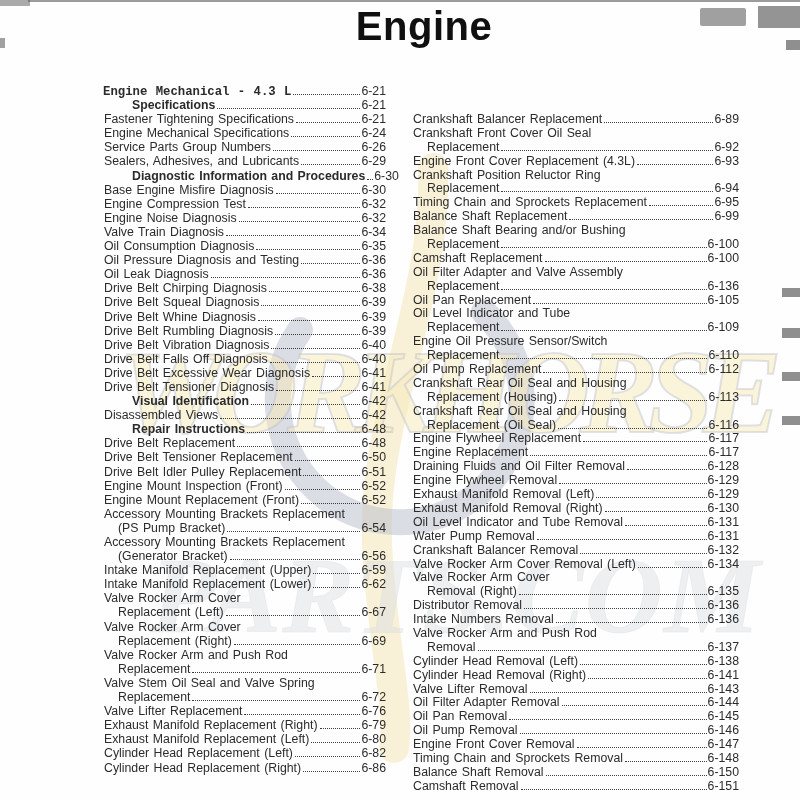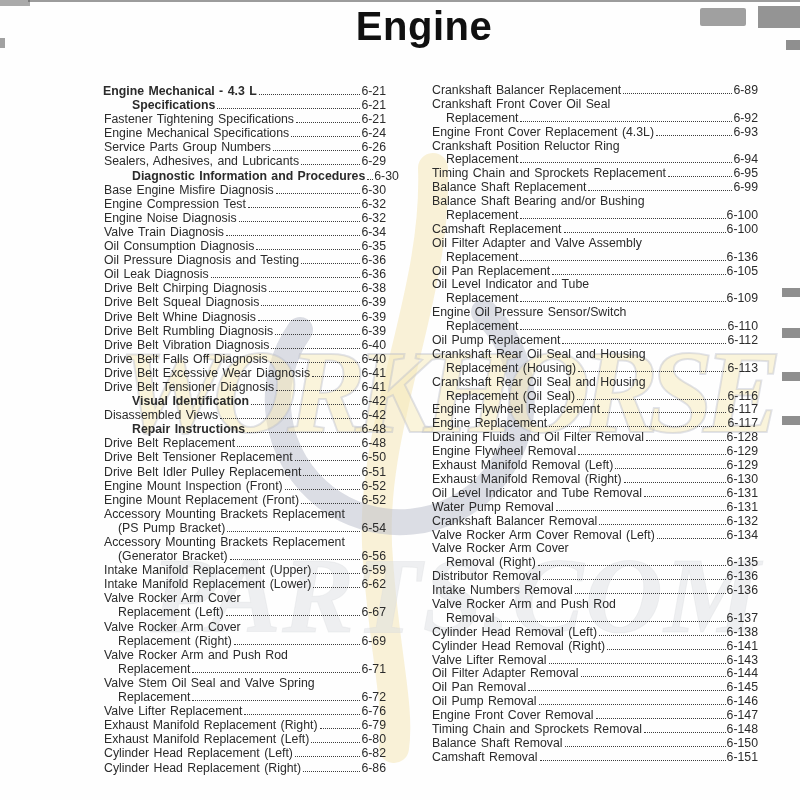--- a/index.html
+++ b/index.html
@@ -3,27 +3,27 @@
 <meta charset="utf-8">
 <style>
   html,body{margin:0;padding:0;background:#ffffff;}
   .page{position:relative;width:800px;height:800px;background:#fefefe;overflow:hidden;
         font-family:"Liberation Sans", sans-serif;color:#2b2b2b;}
   .title{position:absolute;top:4px;left:0;width:100%;text-align:center;
          font-size:40px;font-weight:bold;color:#101010;letter-spacing:.5px;z-index:3;padding-left:24px;}
   .wm{position:absolute;top:0;left:0;z-index:1;pointer-events:none;}
   .col{position:absolute;top:84px;z-index:2;}
   .col-left{left:88px;width:298px;}
-  .col-right{left:416px;width:342px;}
+  .col-right{left:397px;width:342px;margin-top:29px;}
   .row{display:flex;align-items:baseline;white-space:nowrap;
        font-size:12.3px;word-spacing:1px;}
   .col-left .row{height:14.1px;line-height:14.1px;}
   .col-right .row{height:13.9px;line-height:13.9px;}
   .bold{font-weight:bold;}
-  .ind0{padding-left:15px;}
+  .ind0{padding-left:15px;font-family:Liberation Mono, monospace;}
   .ind1{padding-left:8px;margin-left:36px;}
   .ind2{padding-left:16px;}
   .cont{padding-left:30px;text-align:center;}
   .leader{flex:1 1 auto;min-width:6px;border-bottom:1.6px dotted #3c3c3c;
           margin:0 1px 2px 2px;}
   .pg{flex:0 0 auto;}
   .art{position:absolute;z-index:4;}
 </style>
 </head>
 <body>

